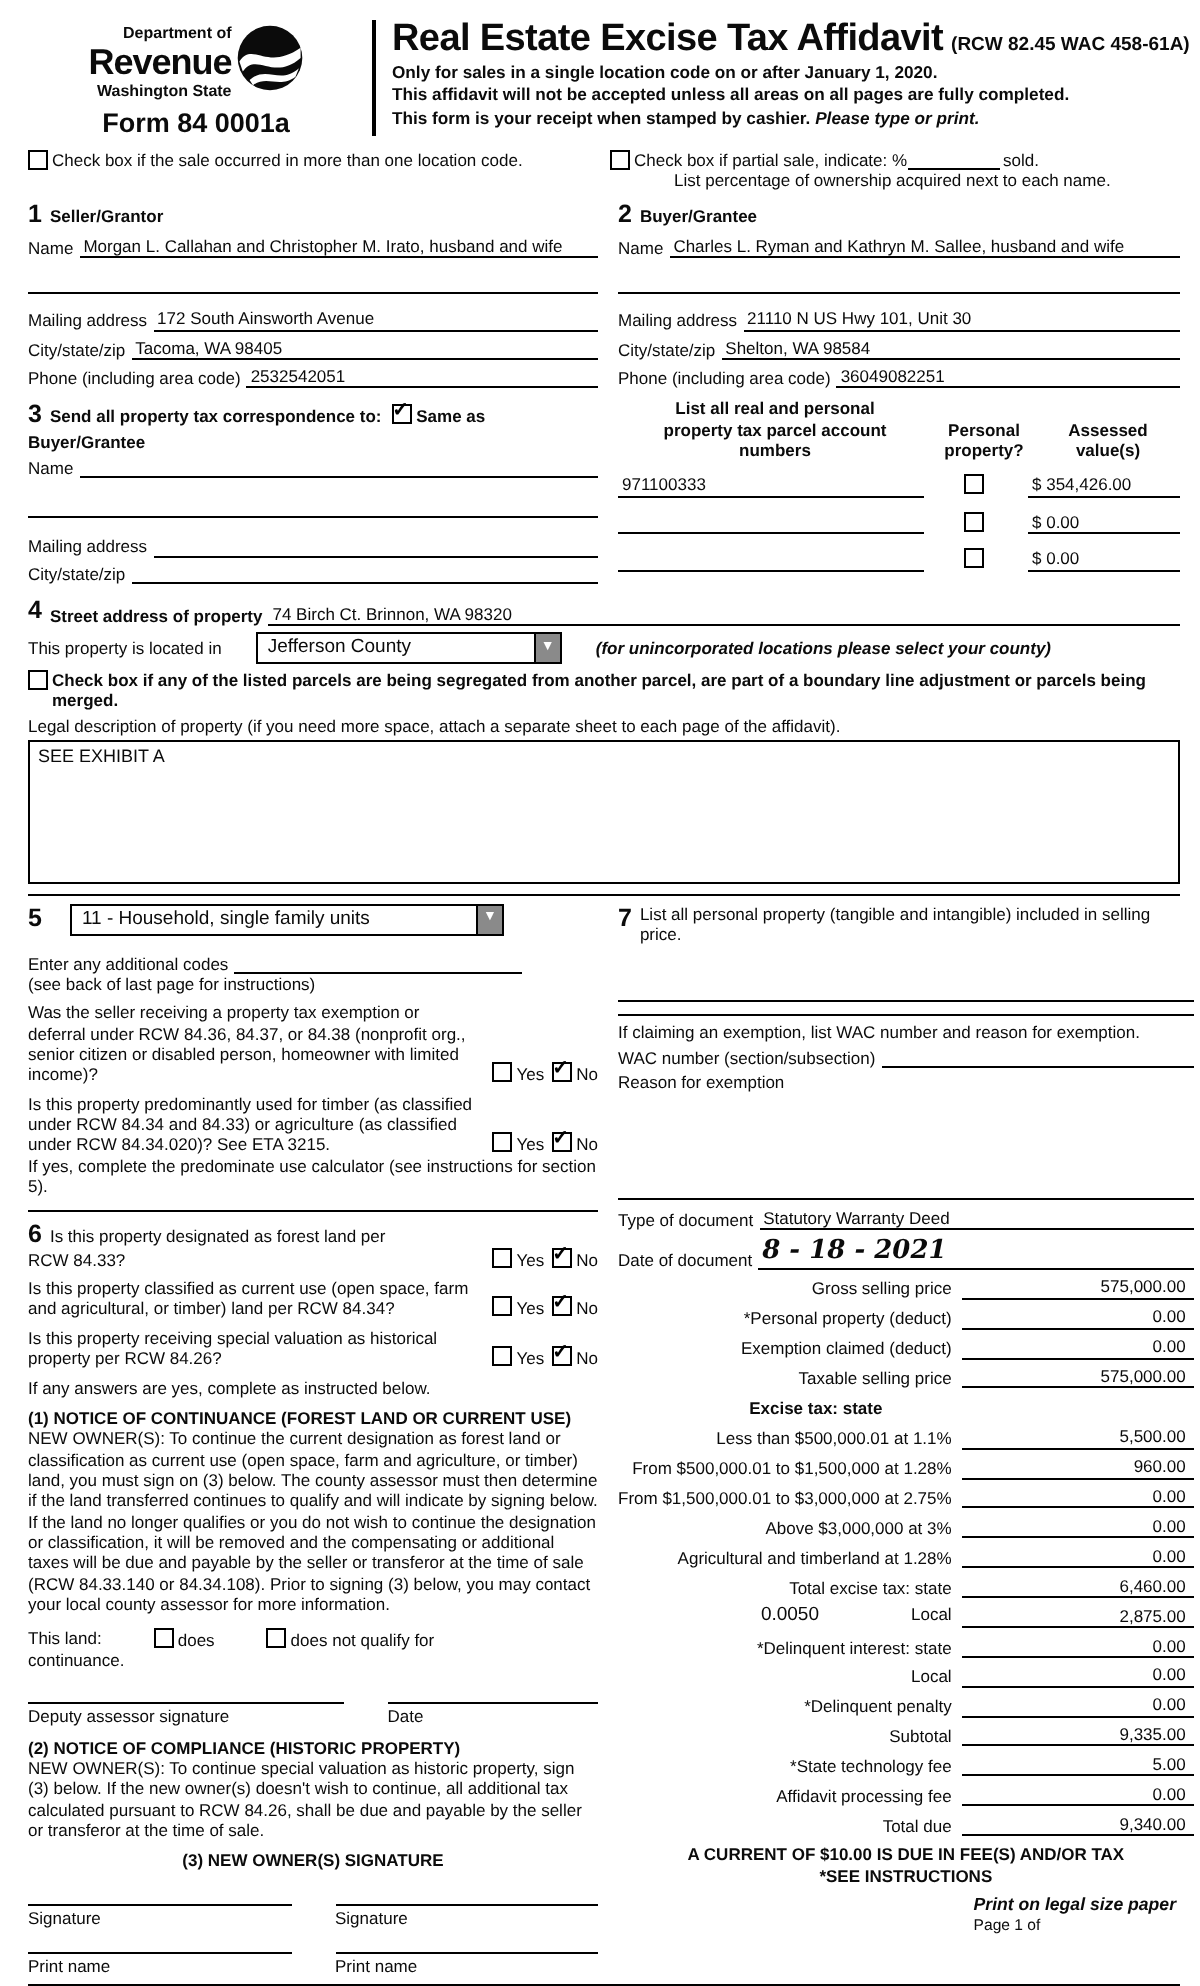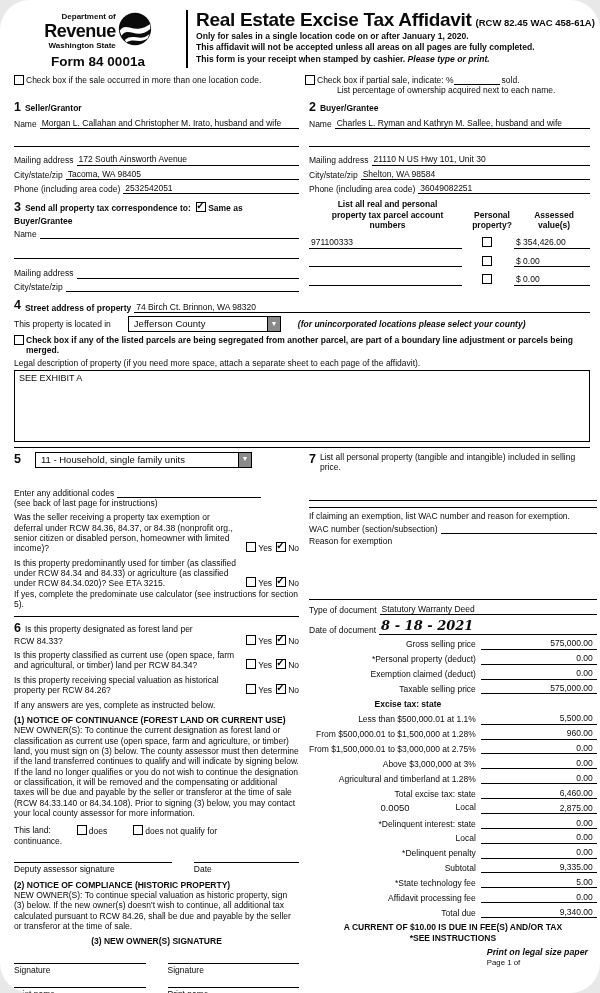--- a/index.html
+++ b/index.html
@@ -1,20 +1,20 @@
 <!DOCTYPE html>
 <html><head>
 <meta charset="utf-8">
 <style>
   html,body{margin:0;padding:0;background:#e8e8e8;}
   .page{
     width:600px;height:993px;box-sizing:border-box;background:#fff;
     padding:6px 10px 0 14px;color:#0b0b0b;overflow:hidden;
     font-family:"Liberation Sans",sans-serif;font-size:8.5px;line-height:1.22;
-    position:relative;margin:0 auto;border-radius:30px;
+    position:relative;margin:0 auto;
   }
   
   .hdr{display:flex;align-items:stretch;}
   .hdr-left{width:168px;text-align:center;padding-top:6px;flex:none;}
   .logo-row{display:flex;justify-content:center;align-items:flex-start;gap:2px;}
   .dept-of{font-size:8px;font-weight:bold;text-align:right;}
   .rev{font-size:18px;font-weight:bold;letter-spacing:-.5px;line-height:1;}
   .wa{font-size:8px;font-weight:bold;text-align:right;margin-top:1px;}
   .form-no{font-size:13.5px;font-weight:bold;margin-top:3px;}
   .hdr-div{border-left:2px solid #000;margin:4px 8px 2px 4px;}
@@ -256,21 +256,21 @@
   <div class="main">
     <div class="col-l">
 
       <div style="display:flex;align-items:center;gap:10px;">
         <span class="sec-num">5</span>
         <span class="dd">
           <span class="dd-text" style="min-width:192px;">11 - Household, single family units</span>
           <span class="dd-btn">▼</span>
         </span>
       </div>
-      <div class="fline" style="margin-top:20px;">
+      <div class="fline" style="margin-top:9px;">
           <span class="lbl">Enter any additional codes</span>
           <span class="val" style="max-width:140px;"></span>
         </div>
       <div>(see back of last page for instructions)</div>
       <div class="q">
         <span class="q-text">Was the seller receiving a property tax exemption or deferral under RCW 84.36, 84.37, or 84.38 (nonprofit org., senior citizen or disabled person, homeowner with limited income)?</span>
         <span class="yn"><span class="cb"></span><span>Yes</span><span class="cb checked"></span><span>No</span></span>
       </div>
       <div class="q">
         <span class="q-text">Is this property predominantly used for timber (as classified under RCW 84.34 and 84.33) or agriculture (as classified  under RCW 84.34.020)? See ETA 3215.</span>

